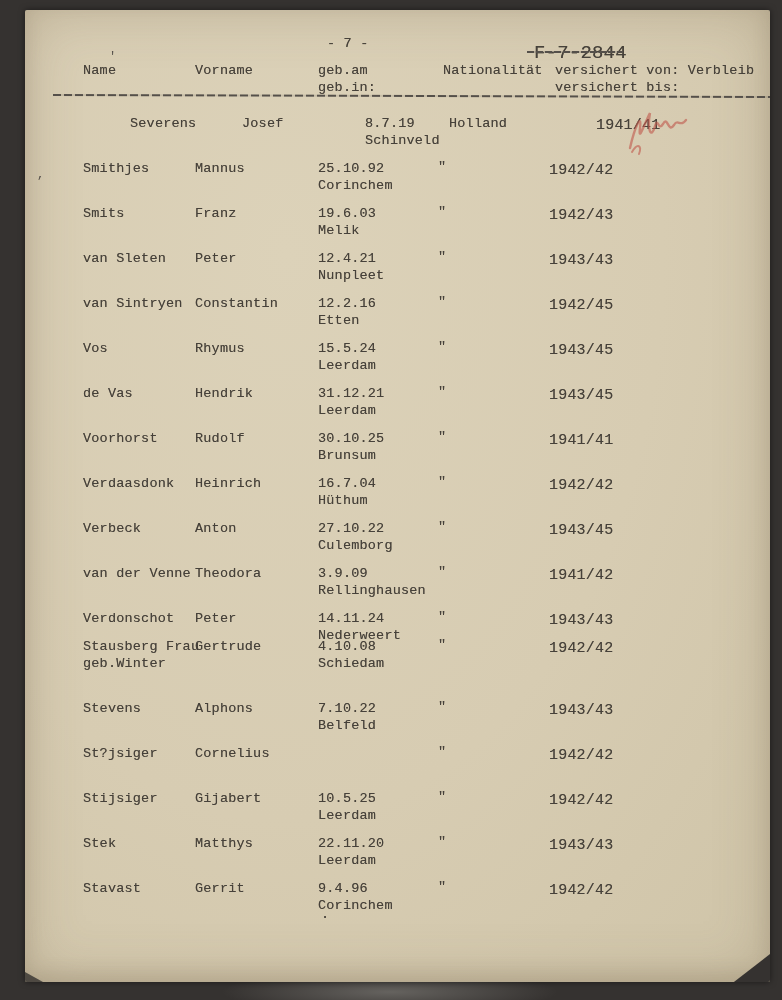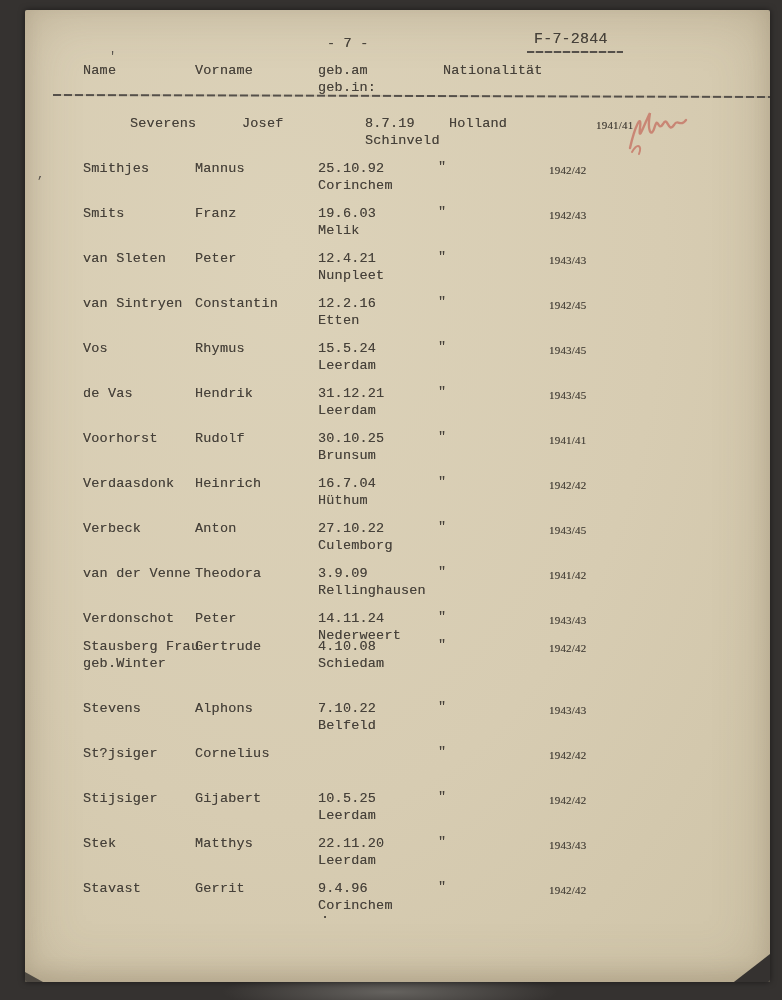--- a/index.html
+++ b/index.html
@@ -26,42 +26,42 @@
       radial-gradient(ellipse at 35% 25%, #dcd2b9 0%, var(--paper) 55%, #cfc4a8 100%);
     box-shadow: inset 0 0 55px rgba(110,95,70,.28), inset 0 -8px 18px rgba(110,95,70,.18), 0 0 6px rgba(0,0,0,.5);
     border-radius:2px;
     overflow:hidden;
     color:var(--ink);
   }
   .txt{position:absolute;white-space:pre-line;line-height:17px;font-size:13.5px;
        letter-spacing:.2px;text-shadow:0 0 .6px rgba(70,62,50,.55);}
   
   .pagenum{left:302px;top:25px;}
-  .ref{left:509px;top:21px;font-size:15px;}
+  .ref{left:509px;top:35px;font-size:19px;}
   .ref-underline{position:absolute;left:502px;top:41px;width:96px;height:2px;
        background:repeating-linear-gradient(90deg,var(--ink_soft) 0 7px,rgba(85,80,74,.25) 7px 9px);}
   .h-name{left:58px;top:52px;}
   .h-vorname{left:170px;top:52px;}
   .h-geb{left:293px;top:52px;}
   .h-nat{left:374px;top:52px;margin-left:44px;}
   .h-vers{left:530px;top:52px;}
   .rule{position:absolute;left:28px;top:85px;width:724px;height:2px;
        background:repeating-linear-gradient(90deg,var(--ink_soft) 0 8px,rgba(85,80,74,.15) 8px 11px);
        transform:rotate(.15deg);}
   
   .rows{position:absolute;left:0;top:105px;width:745px;}
   .row{position:absolute;left:0;width:745px;height:45px;}
   .c{position:absolute;white-space:pre-line;line-height:17px;font-size:13.5px;
      letter-spacing:.2px;text-shadow:0 0 .6px rgba(70,62,50,.55);}
   .c-name{left:58px;top:0;}
   .c-vorname{left:170px;top:0;}
   .c-geb{left:293px;top:0;}
   .c-nat{left:377px;top:0;}
   .c-nat.ditto{left:413px;top:-2px;}
-  .c-years{left:524px;top:2px;font-size:11px;font-family:Liberation Serif, serif;}
+  .c-years{left:524px;top:2px;font-size:15px;}
   
   .sig{position:absolute;left:595px;top:92px;width:78px;height:60px;opacity:.6;}
   .speck{position:absolute;font-size:12px;color:var(--ink_soft);}
   .speck.s1{left:84px;top:40px;}
   .speck.s2{left:12px;top:158px;}
   .period{position:absolute;left:296px;top:896px;font-size:13.5px;}
   .notch{position:absolute;right:0;bottom:0;width:44px;height:28px;
        background:var(--background);
        clip-path:polygon(100% 0, 18% 100%, 100% 100%);}
   .edge-wear{position:absolute;left:0;bottom:0;width:18px;height:10px;
@@ -76,20 +76,22 @@
 
     <div class="txt pagenum">- 7 -</div>
     <div class="txt ref">F-7-2844</div>
     <div class="ref-underline"></div>
 
     <div class="txt h-name">Name</div>
     <div class="txt h-vorname">Vorname</div>
     <div class="txt h-geb">geb.am
 geb.in:</div>
     <div class="txt h-nat">Nationalität</div>
+    <div class="txt h-vers">versichert von: Verbleib
+versichert bis:</div>
 
     <div class="rule"></div>
 
     <div class="rows">
         <div class="row" style="top: 0px; margin-left: 47px;">
           <span class="c c-name">Severens</span>
           <span class="c c-vorname">Josef</span>
           <span class="c c-geb">8.7.19
 Schinveld</span>
           <span class="c c-nat">Holland</span>

